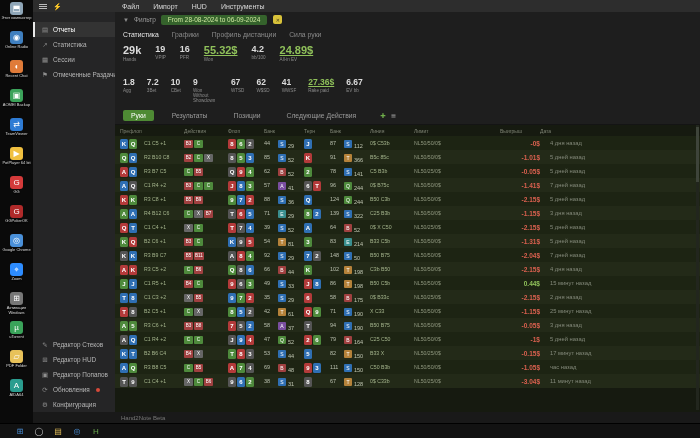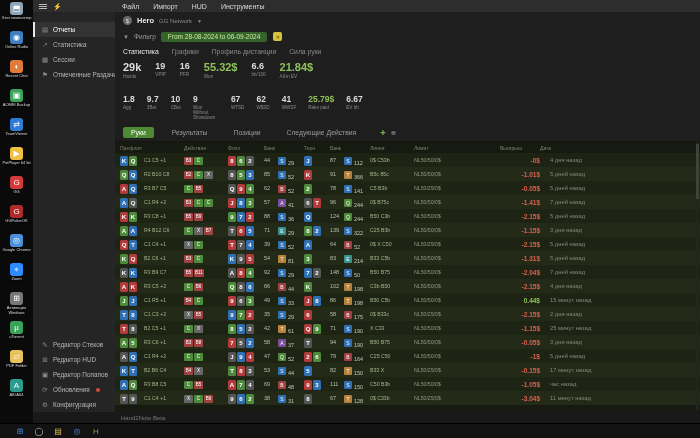--- a/index.html
+++ b/index.html
@@ -38,21 +38,21 @@
   .pill{background:#35632c;color:#cfe8a0;font-size:6.5px;padding:1.5px 7px;border-radius:2px;}
   .pill-tag{width:9px;height:9px;background:#d8c23a;border-radius:2px;color:#4a421a;font-size:5px;display:flex;align-items:center;justify-content:center;margin-left:1px;}
   .view-tabs{height:14px;display:flex;align-items:center;gap:13px;padding-left:8px;flex:0 0 auto;}
   .vtab{font-size:6.8px;color:#8a8a8a;}
   .vtab.active{color:#e8e8e8;}
   .stats1{height:32px;display:flex;align-items:flex-start;gap:14px;padding:3px 0 0 8px;flex:0 0 auto;}
   .stats2{height:30px;display:flex;align-items:flex-start;gap:12px;padding:1px 0 0 8px;flex:0 0 auto;}
   .stat-v{font-size:9px;color:#dcdcdc;font-weight:bold;}
   .stats2 .stat-v{font-size:8.5px;}
   .stat-v.big{font-size:11px;text-align:right;}
-  .stat-v.green{color:#8fc05a;}
+  .stat-v.green{color:#8fc05a;text-decoration:underline;}
   .stat-l{font-size:4.6px;color:#8a8a8a;margin-top:1px;max-width:32px;line-height:5px;}
   .stats2 .stat-l{max-width:26px;}
   
   .table-wrap{flex:1;display:flex;flex-direction:column;background:#161a10;min-height:0;position:relative;}
   .table-tabs{height:17px;background:#1e1e1e;display:flex;align-items:center;gap:10px;padding-left:8px;border-bottom:1px solid #141414;flex:0 0 auto;}
   .ttab{font-size:6.8px;color:#9a9a9a;padding:2px 8px;border-radius:2px;}
   .ttab.active{background:#4e8a34;color:#fff;}
   .tt-icons{margin-left:6px;display:flex;gap:5px;}
   .tt-ic{font-size:6.5px;}
   .g{color:#6fae4a}.gr{color:#8a8a8a}
@@ -212,26 +212,20 @@
    </div>
           <div class="side-item">
      <span class="side-glyph">⚙</span>
      <span>Конфигурация</span>
 
    </div>
         </div>
     </div>
 
     <div class="main">
-      <div class="hero-row">
-        <span class="coin">$</span>
-        <span class="hero-name">Hero</span>
-        <span class="hero-net">GG Network</span>
-        <span class="chev">▼</span>
-      </div>
 
       <div class="filter-row">
         <span class="funnel">▼</span>
         <span class="f-label">Фильтр</span>
         <span class="pill">From 28-08-2024 to 06-09-2024</span>
         <span class="pill-tag">✕</span>
       </div>
 
       <div class="view-tabs" id="view-tabs">
           <span class="vtab active">Статистика</span>
@@ -251,35 +245,35 @@
    </div>
           <div class="stat">
      <div class="stat-v ">16</div>
      <div class="stat-l">PFR</div>
    </div>
           <div class="stat">
      <div class="stat-v big green">55.32$</div>
      <div class="stat-l">Won</div>
    </div>
           <div class="stat">
-     <div class="stat-v ">6.6</div>
+     <div class="stat-v ">4.2</div>
      <div class="stat-l">bb/100</div>
    </div>
           <div class="stat">
-     <div class="stat-v big green">21.84$</div>
+     <div class="stat-v big green">24.89$</div>
      <div class="stat-l">All-in EV</div>
    </div>
         </div>
       <div class="stats2" id="stats2">
           <div class="stat">
      <div class="stat-v ">1.8</div>
      <div class="stat-l">Agg</div>
    </div>
           <div class="stat">
-     <div class="stat-v ">9.7</div>
+     <div class="stat-v ">7.2</div>
      <div class="stat-l">3Bet</div>
    </div>
           <div class="stat">
      <div class="stat-v ">10</div>
      <div class="stat-l">CBet</div>
    </div>
           <div class="stat">
      <div class="stat-v ">9</div>
      <div class="stat-l">Won Without Showdown</div>
    </div>
@@ -289,21 +283,21 @@
    </div>
           <div class="stat">
      <div class="stat-v ">62</div>
      <div class="stat-l">W$SD</div>
    </div>
           <div class="stat">
      <div class="stat-v ">41</div>
      <div class="stat-l">WWSF</div>
    </div>
           <div class="stat">
-     <div class="stat-v green">25.79$</div>
+     <div class="stat-v green">27.36$</div>
      <div class="stat-l">Rake paid</div>
    </div>
           <div class="stat">
      <div class="stat-v ">6.67</div>
      <div class="stat-l">EV bb</div>
    </div>
         </div>
 
       <div class="table-wrap">
         <div class="table-tabs" id="table-tabs">

